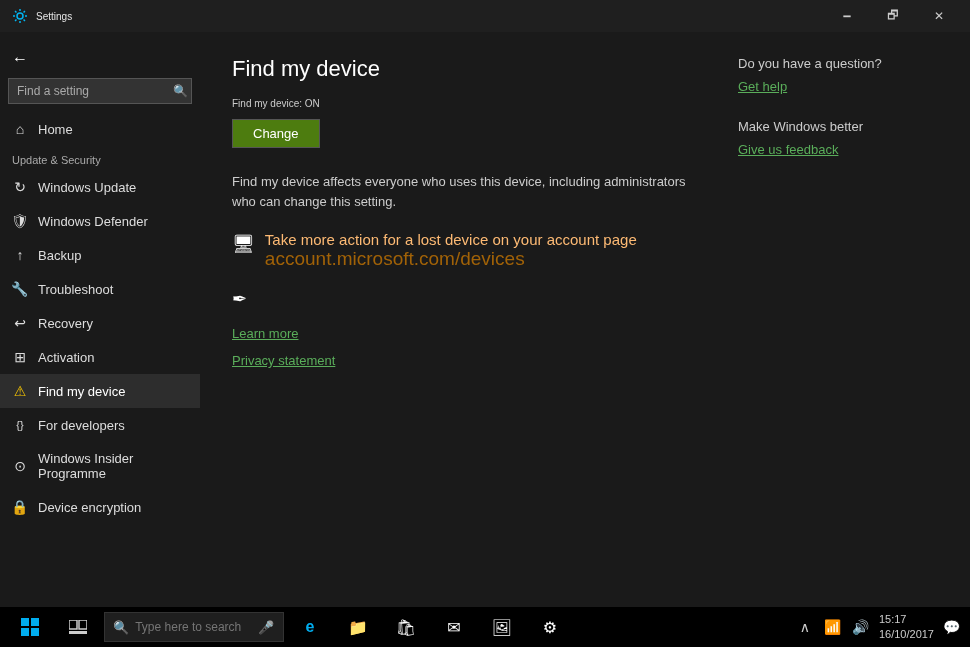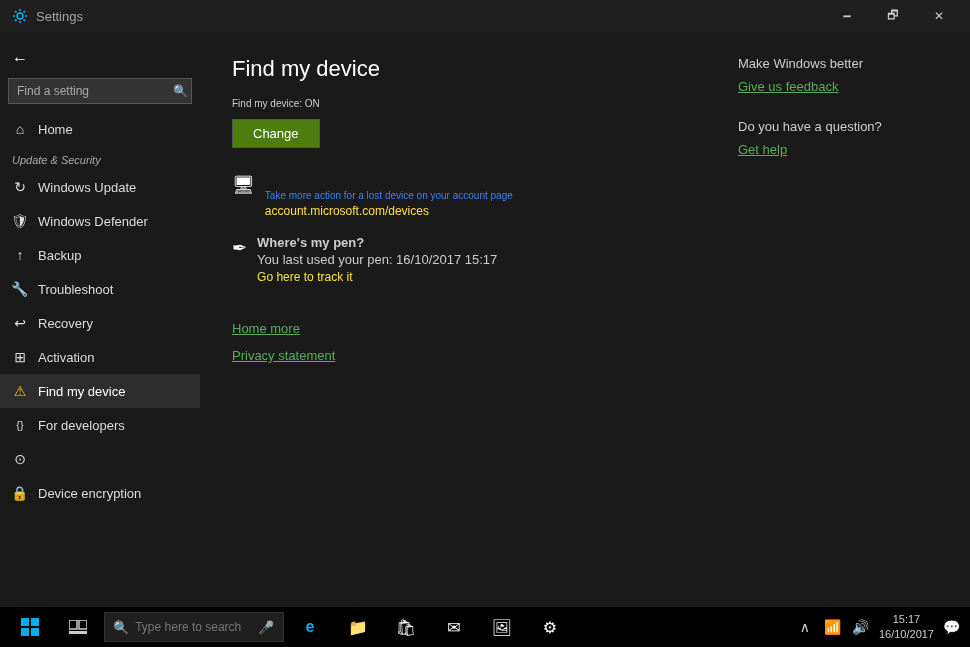--- a/index.html
+++ b/index.html
@@ -23,22 +23,22 @@
       justify-content: space-between;
       padding: 0 8px 0 12px;
       flex-shrink: 0;
     }
     .title-bar-left {
       display: flex;
       align-items: center;
       gap: 8px;
     }
     .title-bar-title {
-      font-size: 13px;
-      color: #a3a3a3;
+      font-size: 10px;
+      color: #e5e5e5;
     }
     .title-bar-controls {
       display: flex;
       gap: 0;
     }
     .title-bar-btn {
       width: 46px;
       height: 32px;
       display: flex;
       align-items: center;
@@ -95,21 +95,20 @@
       transform: translateY(-50%);
       color: #aaa;
       font-size: 12px;
     }
 
     .section-label {
       font-size: 11px;
       color: #aaaaaa;
       padding: 8px 12px 4px 12px;
       text-transform: none;
-      font-style: italic;
     }
 
     .nav-item {
       display: flex;
       align-items: center;
       padding: 9px 12px;
       cursor: pointer;
       gap: 10px;
       font-size: 13px;
       color: #dddddd;
@@ -186,22 +185,22 @@
       align-items: flex-start;
       gap: 10px;
       margin-bottom: 16px;
     }
     .action-icon {
       font-size: 18px;
       margin-top: 2px;
       flex-shrink: 0;
     }
     .action-link {
-      color: #fde047;
-      font-size: 12px;
+      color: #a16207;
+      font-size: 19px;
       cursor: pointer;
       text-decoration: none;
     }
 
     .pen-section {
       margin-bottom: 20px;
     }
     .pen-title {
       font-size: 13px;
       font-weight: 600;
@@ -298,21 +297,21 @@
       width: 20px;
       height: 20px;
       display: flex;
       align-items: center;
       justify-content: center;
       color: #cccccc;
       font-size: 14px;
       cursor: pointer;
     }
     .taskbar-time {
-      text-align: center;
+      text-align: left;
       color: #cccccc;
       font-size: 11px;
       line-height: 1.4;
     }
 
     .warning-icon {
       color: #ffcc00;
     }
   </style>
 </head>
@@ -379,64 +378,61 @@
     <div class="nav-item active">
       <span class="nav-icon warning-icon">⚠</span>
       <span>Find my device</span>
     </div>
     <div class="nav-item">
       <span class="nav-icon" style="font-size:11px;">{}</span>
       <span>For developers</span>
     </div>
     <div class="nav-item">
       <span class="nav-icon">⊙</span>
+      <span>Windows Insider Programme</span>
     </div>
     <div class="nav-item">
       <span class="nav-icon">🔒</span>
       <span>Device encryption</span>
     </div>
   </div>
 
   <div class="content">
     <div class="content-main">
       <h1 class="page-title">Find my device</h1>
 
       <div class="status-row">Find my device: ON</div>
       <button class="change-btn">Change</button>
 
+      <p class="affects-text">Find my device affects everyone who uses this device, including administrators who can change this setting.</p>
 
       <div class="action-row">
         <span class="action-icon">🖥</span>
         <div>
-          <div style="font-size:10px; color:#3b82f6;margin-top:18px;">Take more action for a lost device on your account page</div>
+          <div style="font-size:15px; color:#fdba74;">Take more action for a lost device on your account page</div>
           <a class="action-link" href="#">account.microsoft.com/devices</a>
         </div>
       </div>
 
       <div class="action-row">
         <span class="action-icon">✒</span>
-        <div class="pen-section">
-          <div class="pen-title">Where's my pen?</div>
-          <div class="pen-last-used">You last used your pen: 16/10/2017 15:17</div>
-          <a class="action-link" href="#">Go here to track it</a>
-        </div>
       </div>
 
-      <a class="learn-more" href="#">Home more</a>
+      <a class="learn-more" href="#">Learn more</a>
       <a class="privacy-statement" href="#">Privacy statement</a>
     </div>
 
     <div class="content-right">
+      <div class="right-section">
+        <div class="right-section-title">Do you have a question?</div>
+        <a class="right-link" href="#">Get help</a>
+      </div>
       <div class="right-section">
         <div class="right-section-title">Make Windows better</div>
         <a class="right-link" href="#">Give us feedback</a>
-      </div>
-      <div class="right-section">
-        <div class="right-section-title">Do you have a question?</div>
-        <a class="right-link" href="#">Get help</a>
       </div>
     </div>
   </div>
 </div>
 
 <div class="taskbar">
   <div class="taskbar-left">
     <div class="taskbar-btn">
       <svg width="18" height="18" viewBox="0 0 18 18">
         <rect x="0" y="0" width="8" height="8" fill="#00adef"></rect>

